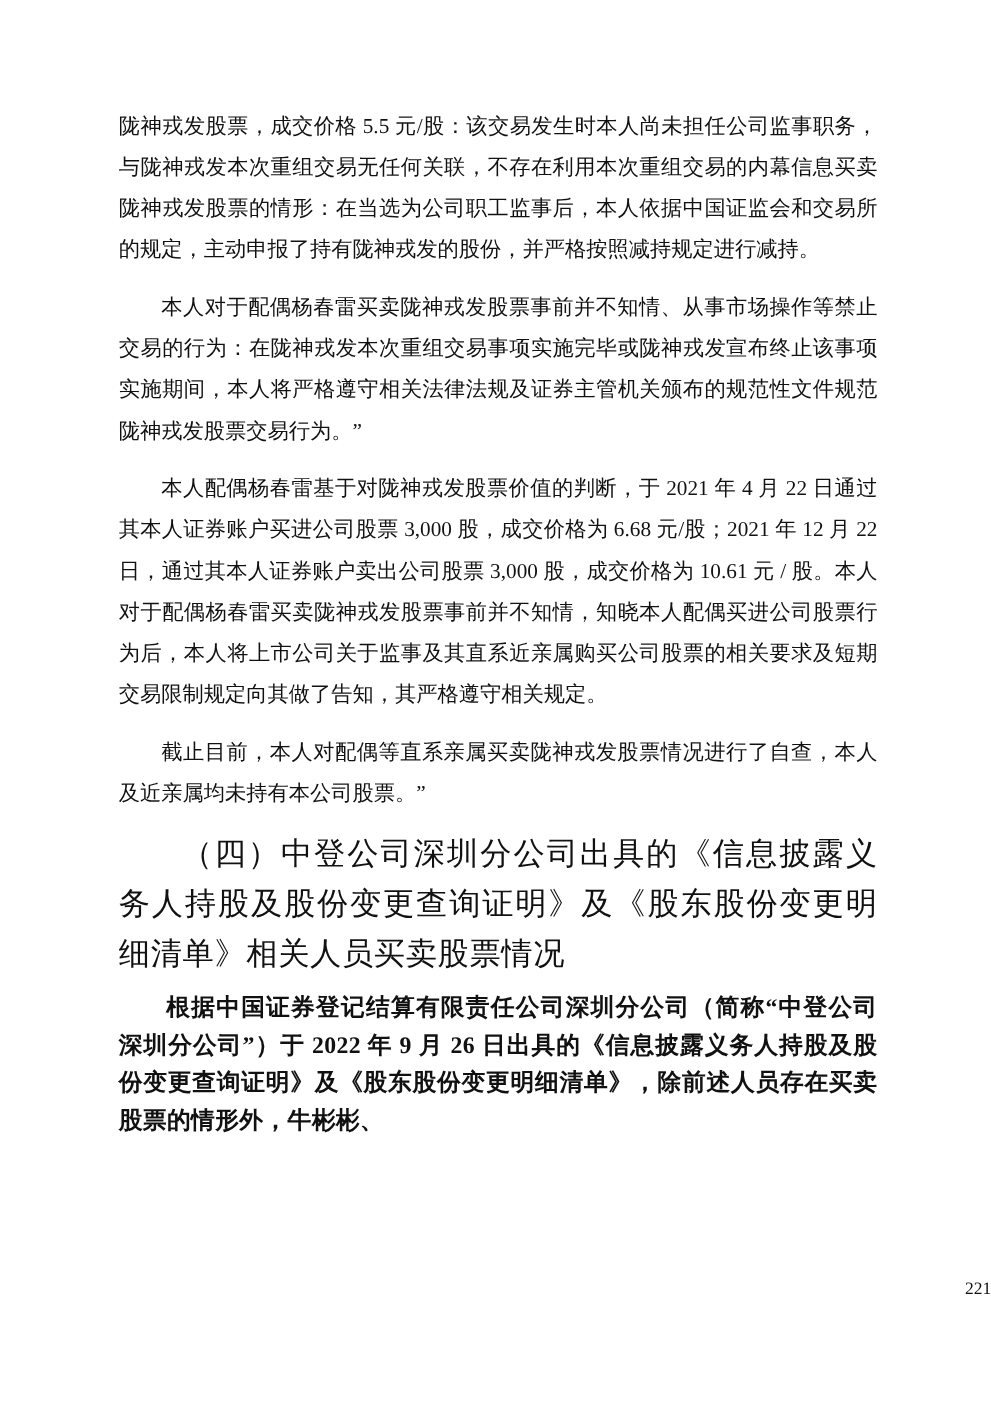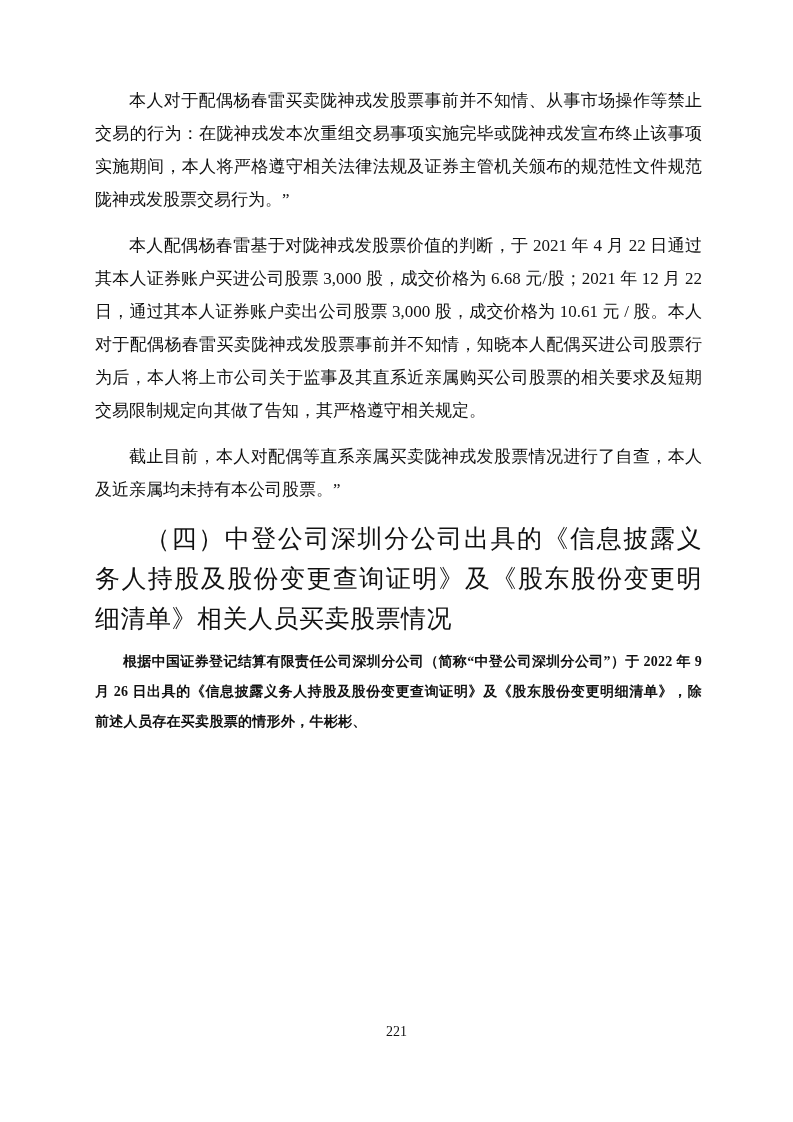--- a/index.html
+++ b/index.html
@@ -42,40 +42,41 @@
   }
   .bold-heading {
     font-weight: normal;
     font-size: 25px;
     line-height: 40px;
     margin: 8px 0 8px 0;
     letter-spacing: 0.5px;
   }
   .bold-para {
     font-weight: bold;
-    font-size: 14px;
+    font-size: 19px;
     line-height: 30px;
     margin-bottom: 0;
     letter-spacing: 0.3px;
   }
   .page-number {
     position: absolute;
     left: 0;
     width: 793px;
     top: 1024px;
-    text-align: center;
+    text-align: right;
     font-size: 14px;
     color: #111111;
   }
 </style>
 </head>
 <body>
 
 <div class="page">
   <div class="content">
+    <p class="para">陇神戎发股票，成交价格 5.5 元/股：该交易发生时本人尚未担任公司监事职务，与陇神戎发本次重组交易无任何关联，不存在利用本次重组交易的内幕信息买卖陇神戎发股票的情形：在当选为公司职工监事后，本人依据中国证监会和交易所的规定，主动申报了持有陇神戎发的股份，并严格按照减持规定进行减持。</p>
     <p class="para indent">本人对于配偶杨春雷买卖陇神戎发股票事前并不知情、从事市场操作等禁止交易的行为：在陇神戎发本次重组交易事项实施完毕或陇神戎发宣布终止该事项实施期间，本人将严格遵守相关法律法规及证券主管机关颁布的规范性文件规范陇神戎发股票交易行为。”</p>
     <p class="para indent">本人配偶杨春雷基于对陇神戎发股票价值的判断，于 2021 年 4 月 22 日通过其本人证券账户买进公司股票 3,000 股，成交价格为 6.68 元/股；2021 年 12 月 22 日，通过其本人证券账户卖出公司股票 3,000 股，成交价格为 10.61 元 / 股。本人对于配偶杨春雷买卖陇神戎发股票事前并不知情，知晓本人配偶买进公司股票行为后，本人将上市公司关于监事及其直系近亲属购买公司股票的相关要求及短期交易限制规定向其做了告知，其严格遵守相关规定。</p>
     <p class="para indent">截止目前，本人对配偶等直系亲属买卖陇神戎发股票情况进行了自查，本人及近亲属均未持有本公司股票。”</p>
     <p class="para indent bold-heading">（四）中登公司深圳分公司出具的《信息披露义务人持股及股份变更查询证明》及《股东股份变更明细清单》相关人员买卖股票情况</p>
     <p class="para indent bold-para">根据中国证券登记结算有限责任公司深圳分公司（简称“中登公司深圳分公司”）于 2022 年 9 月  26 日出具的《信息披露义务人持股及股份变更查询证明》及《股东股份变更明细清单》，除前述人员存在买卖股票的情形外，牛彬彬、</p>
   </div>
   <div class="page-number">221</div>
 </div>
 
 </body></html>

